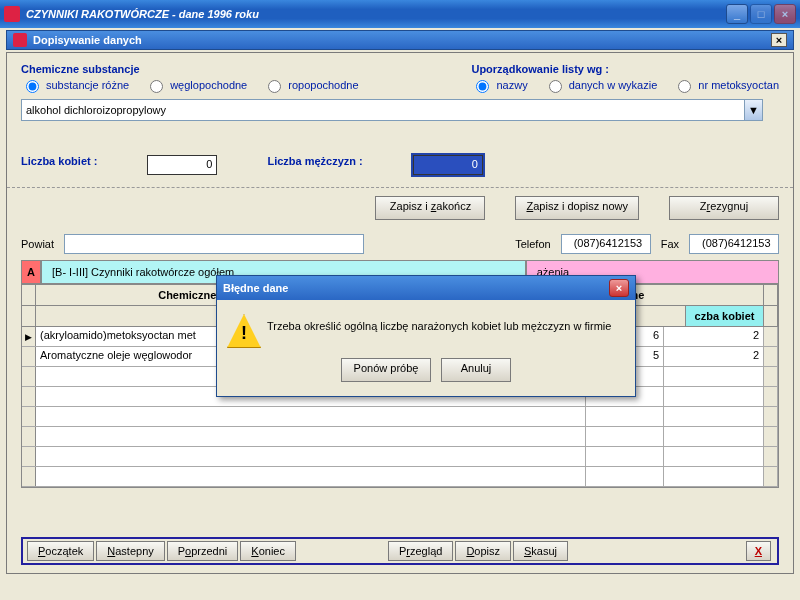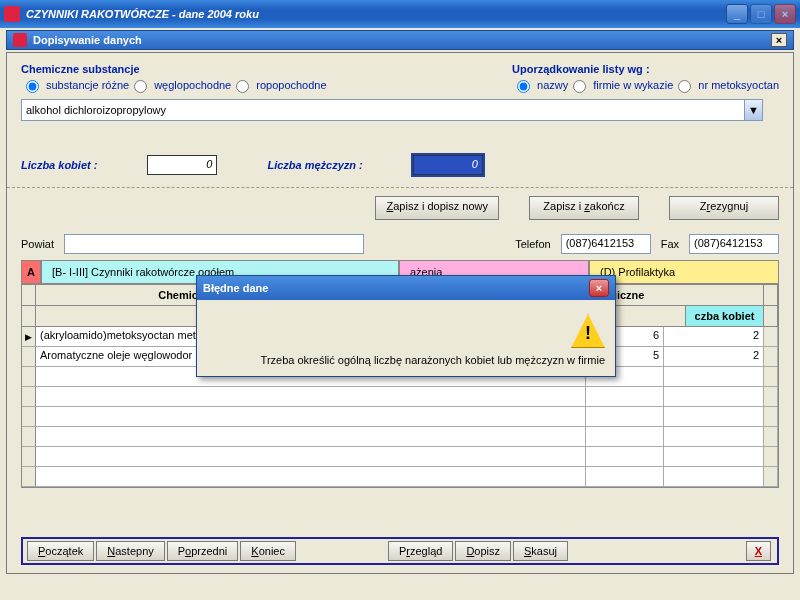--- a/index.html
+++ b/index.html
@@ -25,93 +25,93 @@
     display: flex; align-items: center; padding: 4px 6px; border: 1px solid #1e4b8e;
   }
   .subtitle .appicon { width: 14px; height: 14px; background: #d24; margin-right: 6px; border-radius: 2px; }
   .subtitle .subclose {
     margin-left: auto; width: 16px; height: 14px; background: #ece9d8; color: #000;
     display: flex; align-items: center; justify-content: center; border: 1px solid #555; font-weight: bold;
   }
   .form-area { padding: 10px 14px 6px; border-bottom: 1px dashed #999; }
   .grouprow { display: flex; gap: 30px; margin-bottom: 4px; }
   .grp legend, .grp .legend { color: #0020a8; font-weight: bold; padding-bottom: 2px; }
-  .radios { display: flex; color: #0020a8; align-items: center; }
+  .radios { display: flex; gap: 16px; color: #0020a8; align-items: center; }
   .radios label { display: flex; align-items: center; gap: 4px; }
   .dropdown {
     margin-top: 6px; width: 742px; height: 22px; background: #fff;
     border: 1px solid #7f9db9; display: flex; align-items: center; padding: 0 4px;
     position: relative;
   }
   .dropdown .ddbtn {
     position: absolute; right: 0; top: 0; width: 18px; height: 100%;
     background: linear-gradient(#e8f0fb,#b0c8e8); border-left: 1px solid #7f9db9;
     display: flex; align-items: center; justify-content: center;
   }
-  .counters { display: flex; gap: 50px; margin: 34px 0 6px; align-items: center; font-style: italic; }
+  .counters { display: flex; gap: 50px; margin: 34px 0 6px; align-items: flex-start; }
   .counters label { color: #0020a8; font-weight: bold; }
   .numin { width: 70px; height: 20px; border: 1px solid #333; background: #fff; text-align: right; padding: 2px 4px; }
   .numin.focus { outline: 2px solid #24a; background: #2a4fbe; color: #fff; }
   .actionrow { display: flex; justify-content: flex-end; gap: 30px; padding: 8px 14px; }
   .btn {
     min-width: 110px; height: 24px; background: linear-gradient(#f8f8f4,#d8d4c8);
     border: 1px solid #7a7a7a; text-align: center; padding: 3px 10px;
   }
   .btn u { text-decoration: underline; }
   .midrow { display: flex; align-items: center; gap: 10px; padding: 6px 14px; }
   .midrow .lbl { color: #000; }
-  .txt { height: 20px; border: 1px solid #7f9db9; background: #fff; padding: 2px 4px; }
+  .txt { height: 20px; border: 1px solid #7f9db9; background: #fff; padding: 2px 12px; }
   .tabs { display: flex; padding: 0 14px; }
   .tab { flex: 1; height: 24px; border: 1px solid #888; display: flex; align-items: center; padding: 6px 10px; }
   .tab.red { background: #ff6e6e; color: #000; width: 20px; flex: 0 0 20px; justify-content: center; font-weight: bold; padding:0; }
   .tab.cyan { background: #b2f5f5; }
   .tab.pink { background: #ffb0e0; }
   .tab.yellow { background: #ffef8f; }
   .tablewrap { margin: 0 14px; border: 1px solid #888; background: #fff; }
   .header2 { display: flex; background: #ece9d8; border-bottom: 1px solid #888; }
   .header2 .h { border-right: 1px solid #888; padding: 4px 6px; text-align: center; font-weight: bold; }
   .row { display: flex; border-bottom: 1px solid #aaa; height: 20px; }
   .row .c { border-right: 1px solid #aaa; padding: 2px 4px; overflow: hidden; white-space: nowrap; }
   .row .c.r { text-align: right; }
   .rowmark { width: 14px; background: #ece9d8; border-right: 1px solid #888; display:flex;align-items:center;justify-content:center;font-size:9px; }
   .bottombar {
     position: absolute; left: 14px; right: 14px; bottom: 8px; height: 28px;
     background: #ece9d8; border: 2px solid #23209f; display: flex; align-items: center; padding: 0 4px;
   }
   .bbtn { padding: 3px 10px; border: 1px solid #7a7a7a; background: linear-gradient(#f8f8f4,#d8d4c8); margin-right: 2px; }
   .bbtn.xbtn { margin-left: auto; color: #b00; font-weight: bold; text-decoration: underline; padding: 3px 8px; }
   .dialog {
-    position: absolute; left: 196px; top: 275px; width: 420px; background: #ece9d8;
+    position: absolute; left: 216px; top: 275px; width: 420px; background: #ece9d8;
     border: 1px solid #1e4b8e; box-shadow: 3px 3px 6px rgba(0,0,0,.4);
   }
   .dialog .dtitle {
     height: 24px; background: linear-gradient(#4a8ee0,#2a67c4); color: #fff; font-weight: bold;
     display: flex; align-items: center; padding: 0 6px;
   }
   .dialog .dclose {
     margin-left: auto; width: 20px; height: 18px;
     background: linear-gradient(#e99,#c33); border: 1px solid #922; border-radius: 3px;
     display: flex; align-items: center; justify-content: center; color: #fff; font-weight: bold;
   }
-  .dialog .dbody { display: flex; padding: 14px 10px 10px; align-items: flex-end; gap: 0; flex-direction: column; }
+  .dialog .dbody { display: flex; padding: 14px 10px 10px; align-items: flex-start; gap: 6px; }
   .warnicon {
     width: 34px; height: 34px; background: #ffcf20; border: 1px solid #b48200;
     clip-path: polygon(50% 0, 100% 100%, 0 100%); position: relative;
   }
   .warnicon::after { content: "!"; position: absolute; left: 0; right: 0; top: 8px; text-align: center; font-weight: bold; font-size: 18px; color: #000; }
   .dialog .dbtns { display: flex; justify-content: center; gap: 10px; padding: 0 0 14px; }
   .colsub { background: #94f0f0; }
 </style>
 </head>
 <body>
 
 <div class="outer-window">
   <div class="titlebar">
     <div class="appicon"></div>
-    <span class="title">CZYNNIKI RAKOTWÓRCZE  - dane 2004 roku</span>
+    <span class="title">CZYNNIKI RAKOTWÓRCZE  - dane 1996 roku</span>
     <div class="winbtns">
       <div class="winbtn">_</div>
       <div class="winbtn disabled">□</div>
       <div class="winbtn close disabled">×</div>
     </div>
   </div>
 
   <div class="subtitle">
     <div class="appicon"></div>
     <span>Dopisywanie danych</span>
@@ -140,60 +140,59 @@
         </div>
         <div class="grp" style="margin-left:auto">
           <div class="legend">Uporządkowanie listy wg :</div>
           <div class="radios">
             <label>
                 <input type="radio" checked="" style="">
                 <span>nazwy</span>
               </label>
             <label>
                 <input type="radio" style="">
-                <span>firmie w wykazie</span>
+                <span>danych w wykazie</span>
               </label>
             <label>
                 <input type="radio" style="">
                 <span>nr metoksyoctan</span>
               </label>
           </div>
         </div>
       </div>
       <div class="dropdown">
         <span>alkohol dichloroizopropylowy</span>
         <div class="ddbtn">▼</div>
       </div>
       <div class="counters">
         <label>Liczba kobiet :</label>
         <div class="numin">0</div>
         <label>Liczba mężczyzn :</label>
         <div class="numin focus">0</div>
       </div>
     </div>
     <div class="actionrow">
+      <div class="btn"><span>Zapisz i </span><u>z</u><span>akończ</span></div>
       <div class="btn"><u>Z</u><span>apisz i dopisz nowy</span></div>
-      <div class="btn"><span>Zapisz i </span><u>z</u><span>akończ</span></div>
       <div class="btn"><span>Z</span><u>r</u><span>ezygnuj</span></div>
     </div>
 
     <div class="midrow">
       <span class="lbl">Powiat</span>
       <div class="txt" style="width:300px"></div>
       <span class="lbl" style="margin-left:auto">Telefon</span>
       <div class="txt" style="width:90px">(087)6412153</div>
       <span class="lbl">Fax</span>
       <div class="txt" style="width:90px">(087)6412153</div>
     </div>
 
     <div class="tabs">
       <div class="tab red">A</div>
       <div class="tab cyan" style="flex:2">[B- I-III]  Czynniki rakotwórcze ogółem</div>
       <div class="tab pink">ażenia</div>
-      <div class="tab yellow">(D)  Profilaktyka</div>
     </div>
 
     <div class="tablewrap">
       <div class="header2">
         <div class="h" style="width:14px"></div>
         <div class="h" style="flex:2">Chemiczne substancje</div>
         <div class="h" style="flex:2">Procesy technologiczne</div>
         <div class="h" style="width:14px"></div>
       </div>
       <div class="header2">
@@ -276,13 +275,17 @@
 
 <div class="dialog">
   <div class="dtitle">
     <span>Błędne dane</span>
     <div class="dclose">×</div>
   </div>
   <div class="dbody">
     <div class="warnicon"></div>
     <div style="padding-top:6px">Trzeba określić ogólną liczbę narażonych kobiet lub mężczyzn w firmie</div>
   </div>
+  <div class="dbtns">
+    <div class="btn" style="min-width:90px">Ponów próbę</div>
+    <div class="btn" style="min-width:70px">Anuluj</div>
+  </div>
 </div>
 
 </body></html>

